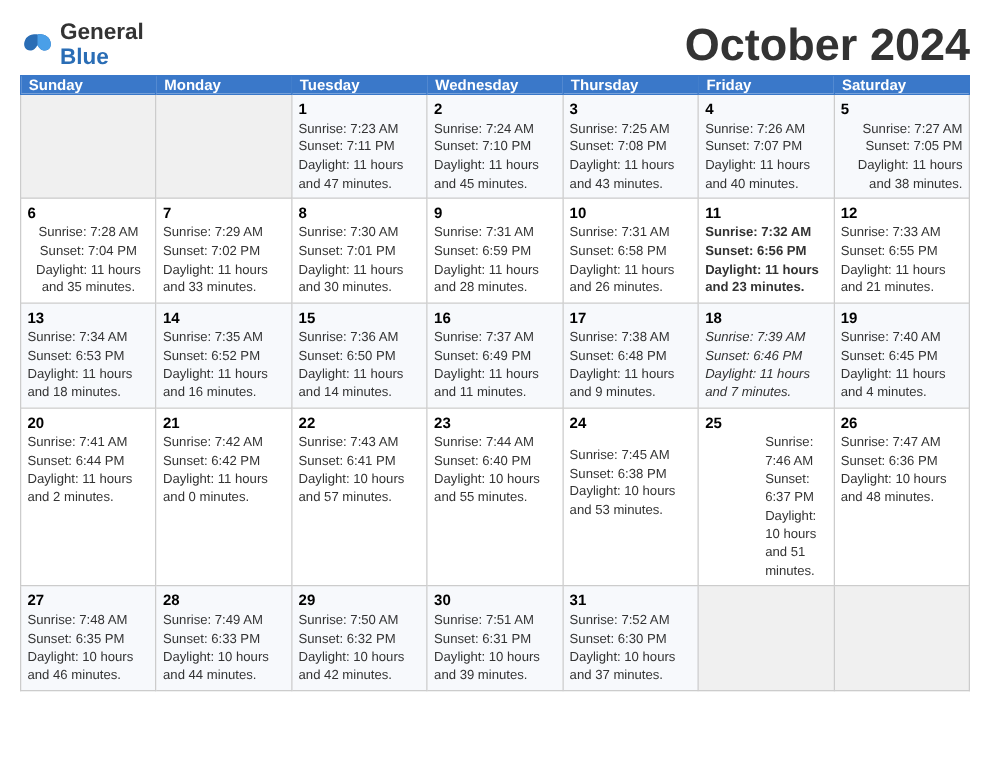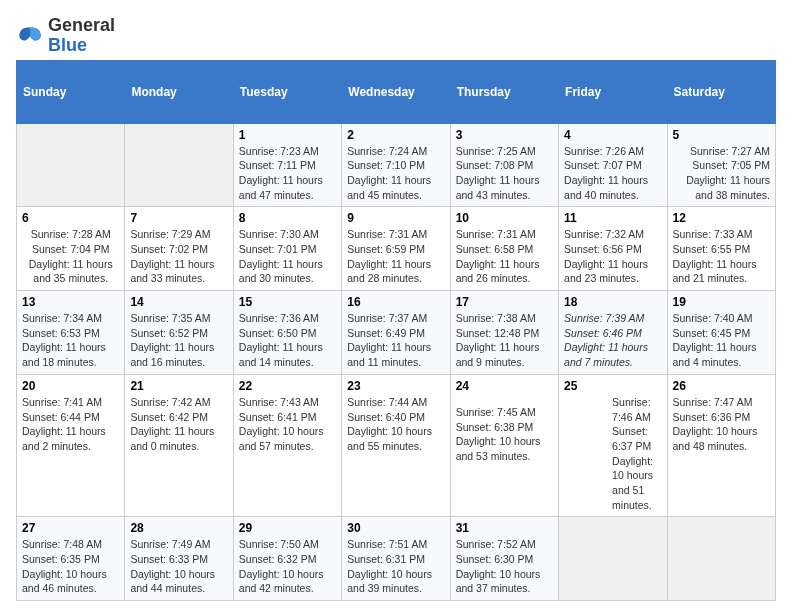--- a/index.html
+++ b/index.html
@@ -5,24 +5,23 @@
     * { margin: 0; padding: 0; box-sizing: border-box; }
     body {
       font-family: Arial, sans-serif;
       background: #fff;
       width: 792px;
       min-height: 612px;
       padding: 16px;
     }
     .header {
       display: flex;
-      align-items: flex-start;
+      align-items: flex-end;
       justify-content: space-between;
       margin-bottom: 4px;
-      flex-direction: column;
     }
     .logo {
       display: flex;
       align-items: center;
       gap: 4px;
     }
     .logo-text {
       font-size: 18px;
       font-weight: bold;
       line-height: 1.1;
@@ -48,21 +47,21 @@
     }
     table {
       width: 100%;
       border-collapse: collapse;
       font-size: 11px;
     }
     thead tr th {
       background: #3a78c9;
       color: #fff;
       text-align: left;
-      padding: 24px 6px;
+      padding: 0 6px;
       font-size: 12px;
       font-weight: bold;
       border: 1px solid #3a78c9;
     }
     tbody tr td {
       border: 1px solid #ccc;
       vertical-align: top;
       padding: 4px 5px;
       width: 107px;
       min-height: 70px;
@@ -97,20 +96,21 @@
     <svg class="logo-bird" viewBox="0 0 40 40">
       <path d="M20 8 C20 8, 30 6, 34 14 C38 22, 32 28, 26 26 C22 24.5, 20 20, 20 20 C20 20, 18 24.5, 14 26 C8 28, 2 22, 6 14 C10 6, 20 8, 20 8Z" fill="#2a6db5"></path>
       <path d="M20 8 C20 8, 30 6, 34 14 C38 22, 32 28, 26 26 C22 24.5, 20 20, 20 20 L20 8Z" fill="#4a9fe8"></path>
     </svg>
     <div class="logo-text">
       <div class="logo-general">General</div>
       <div class="logo-blue">Blue</div>
     </div>
   </div>
   <div class="title-block">
+    <div class="month-title">October 2024</div>
   </div>
 </div>
 
 <table>
   <thead>
     <tr>
     <th>Sunday</th>
         <th>Monday</th>
         <th>Tuesday</th>
         <th>Wednesday</th>
@@ -180,21 +180,21 @@
 Daylight: 11 hours and 28 minutes.</div>
         </td>
         <td>
           <span class="day-num">10</span>
           <div class="day-detail" style="white-space: pre-line;">Sunrise: 7:31 AM
 Sunset: 6:58 PM
 Daylight: 11 hours and 26 minutes.</div>
         </td>
         <td>
           <span class="day-num">11</span>
-          <div class="day-detail" style="white-space: pre-line;">Sunrise: 7:32 AM
+          <div class="day-detail" style="white-space: pre-line; font-weight: bold;">Sunrise: 7:32 AM
 Sunset: 6:56 PM
 Daylight: 11 hours and 23 minutes.</div>
         </td>
         <td>
           <span class="day-num">12</span>
           <div class="day-detail" style="white-space: pre-line;">Sunrise: 7:33 AM
 Sunset: 6:55 PM
 Daylight: 11 hours and 21 minutes.</div>
         </td>
       </tr>
@@ -219,21 +219,21 @@
         </td>
         <td>
           <span class="day-num">16</span>
           <div class="day-detail" style="white-space: pre-line;">Sunrise: 7:37 AM
 Sunset: 6:49 PM
 Daylight: 11 hours and 11 minutes.</div>
         </td>
         <td>
           <span class="day-num">17</span>
           <div class="day-detail" style="white-space: pre-line;">Sunrise: 7:38 AM
-Sunset: 12:48 PM
+Sunset: 6:48 PM
 Daylight: 11 hours and 9 minutes.</div>
         </td>
         <td>
           <span class="day-num">18</span>
           <div class="day-detail" style="white-space: pre-line; font-style: italic;">Sunrise: 7:39 AM
 Sunset: 6:46 PM
 Daylight: 11 hours and 7 minutes.</div>
         </td>
         <td>
           <span class="day-num">19</span>

